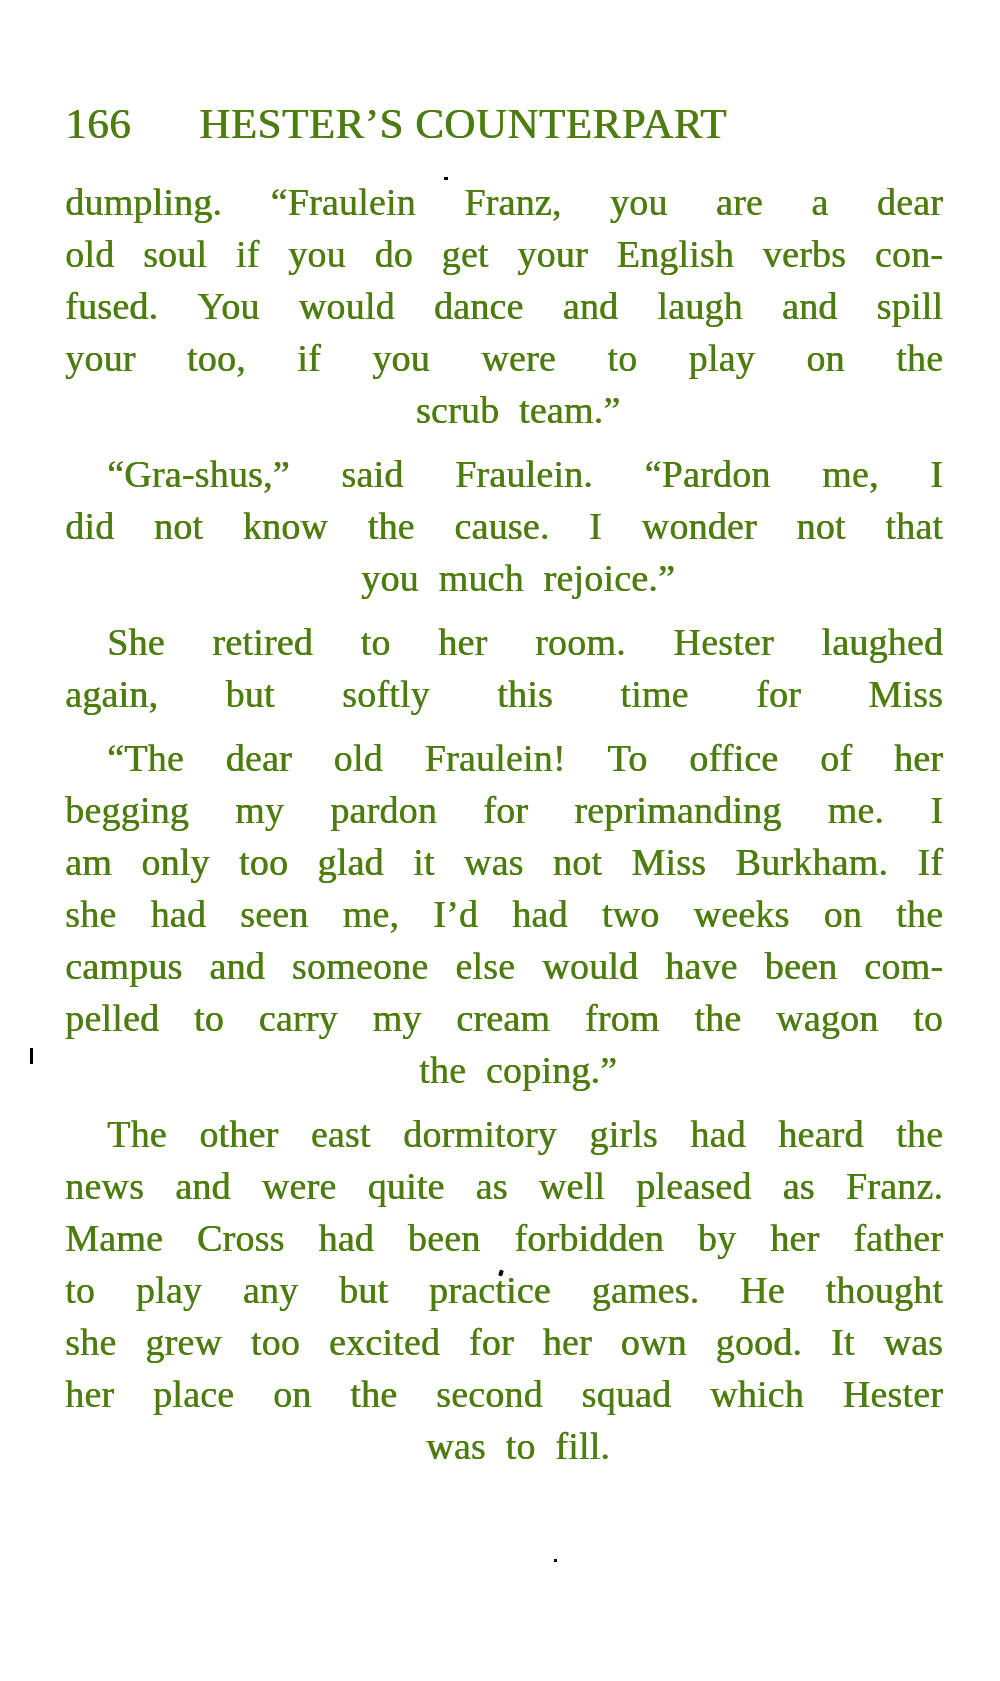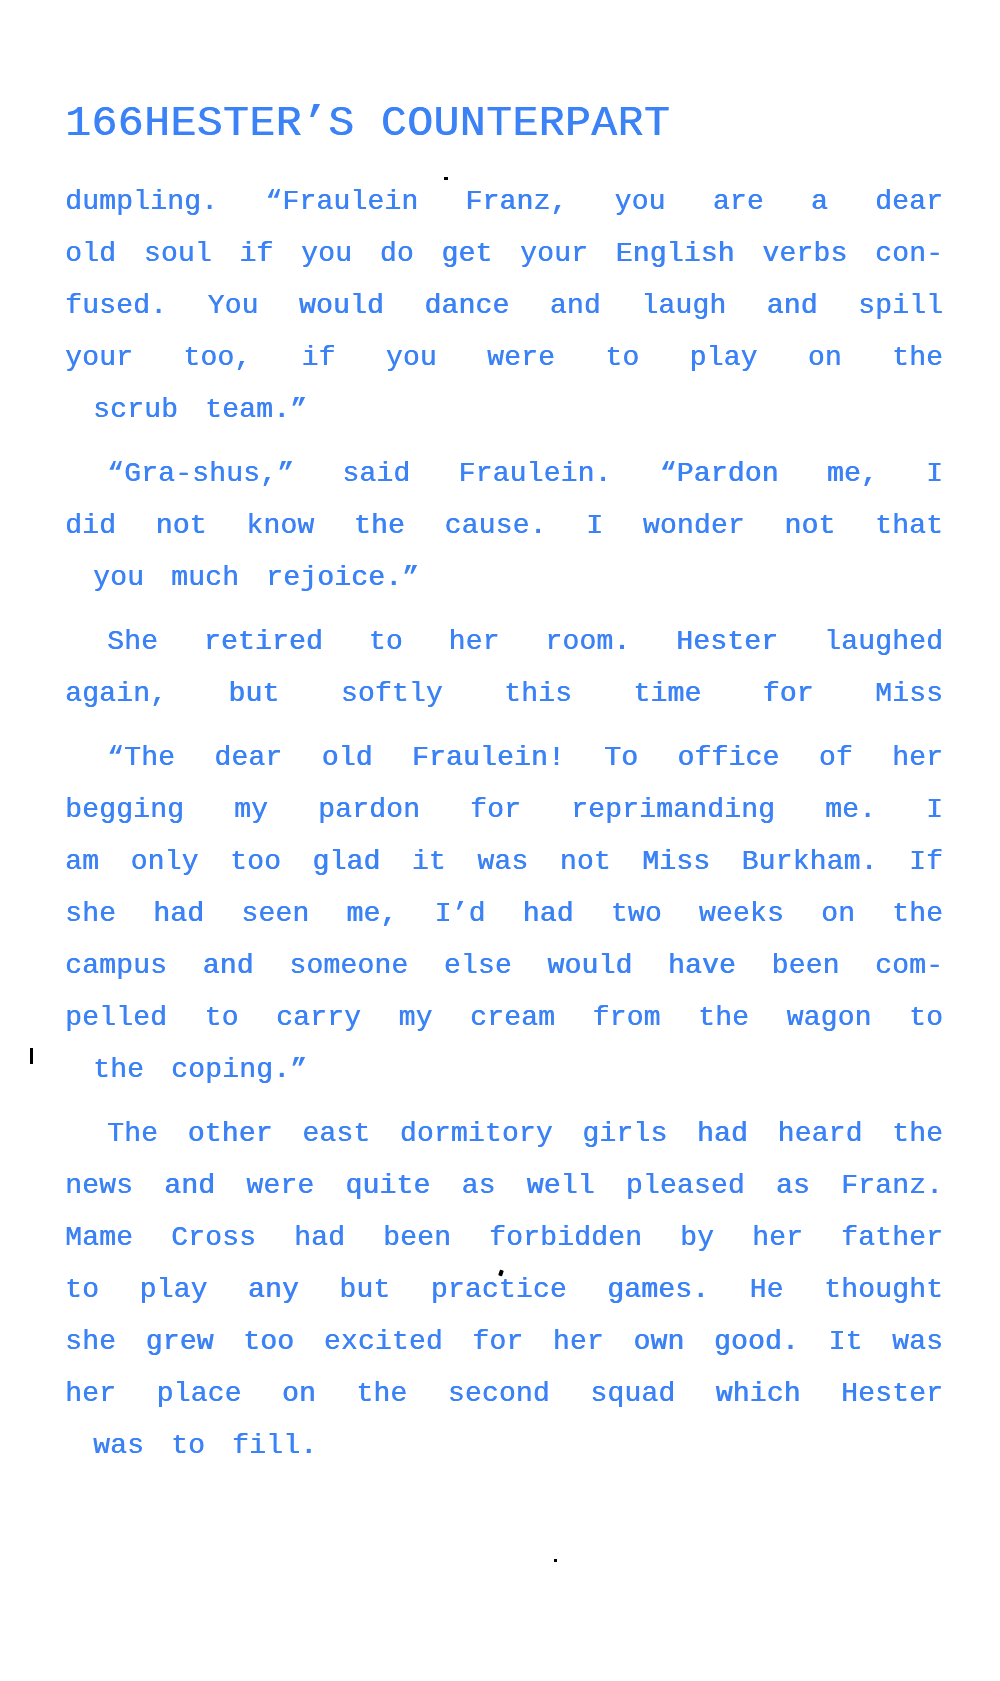--- a/index.html
+++ b/index.html
@@ -2,46 +2,47 @@
 <html><head>
 <meta charset="utf-8">
 <style>
   html, body { margin: 0; padding: 0; background: #ffffff; }
   .page {
     position: relative;
     width: 998px;
     height: 1681px;
     background: #ffffff;
     overflow: hidden;
-    font-family: Liberation Mono, monospace;
-    color: #3b82f6;
+    font-family: Liberation Serif, serif;
+    color: #4d7c0f;
   }
   
   .running-head {
     position: absolute;
     left: 65px;
     top: 100px;
     display: flex;
     align-items: baseline;
     font-size: 43px;
     line-height: 48px;
     letter-spacing: 0.5px;
     text-shadow: 0.7px 0 0 currentColor;
     white-space: pre;
   }
   .pagenum { display: inline-block; }
-  .running-title { }
+  .running-title { margin-left: 68px; }
   
   .text-block {
     position: absolute;
     left: 65px;
     top: 176px;
     width: 878px;
-    font-size: 28px;
+    font-size: 38px;
     text-shadow: 0.6px 0 0 currentColor;
+    text-align: center;
   }
   .line {
     height: 52px;
     line-height: 52px;
     display: flex;
     justify-content: space-between;
     letter-spacing: 0.2px;
   }
   .line span { white-space: pre; }
   .line.indent { padding-left: 42px; margin-top: 12px; }

